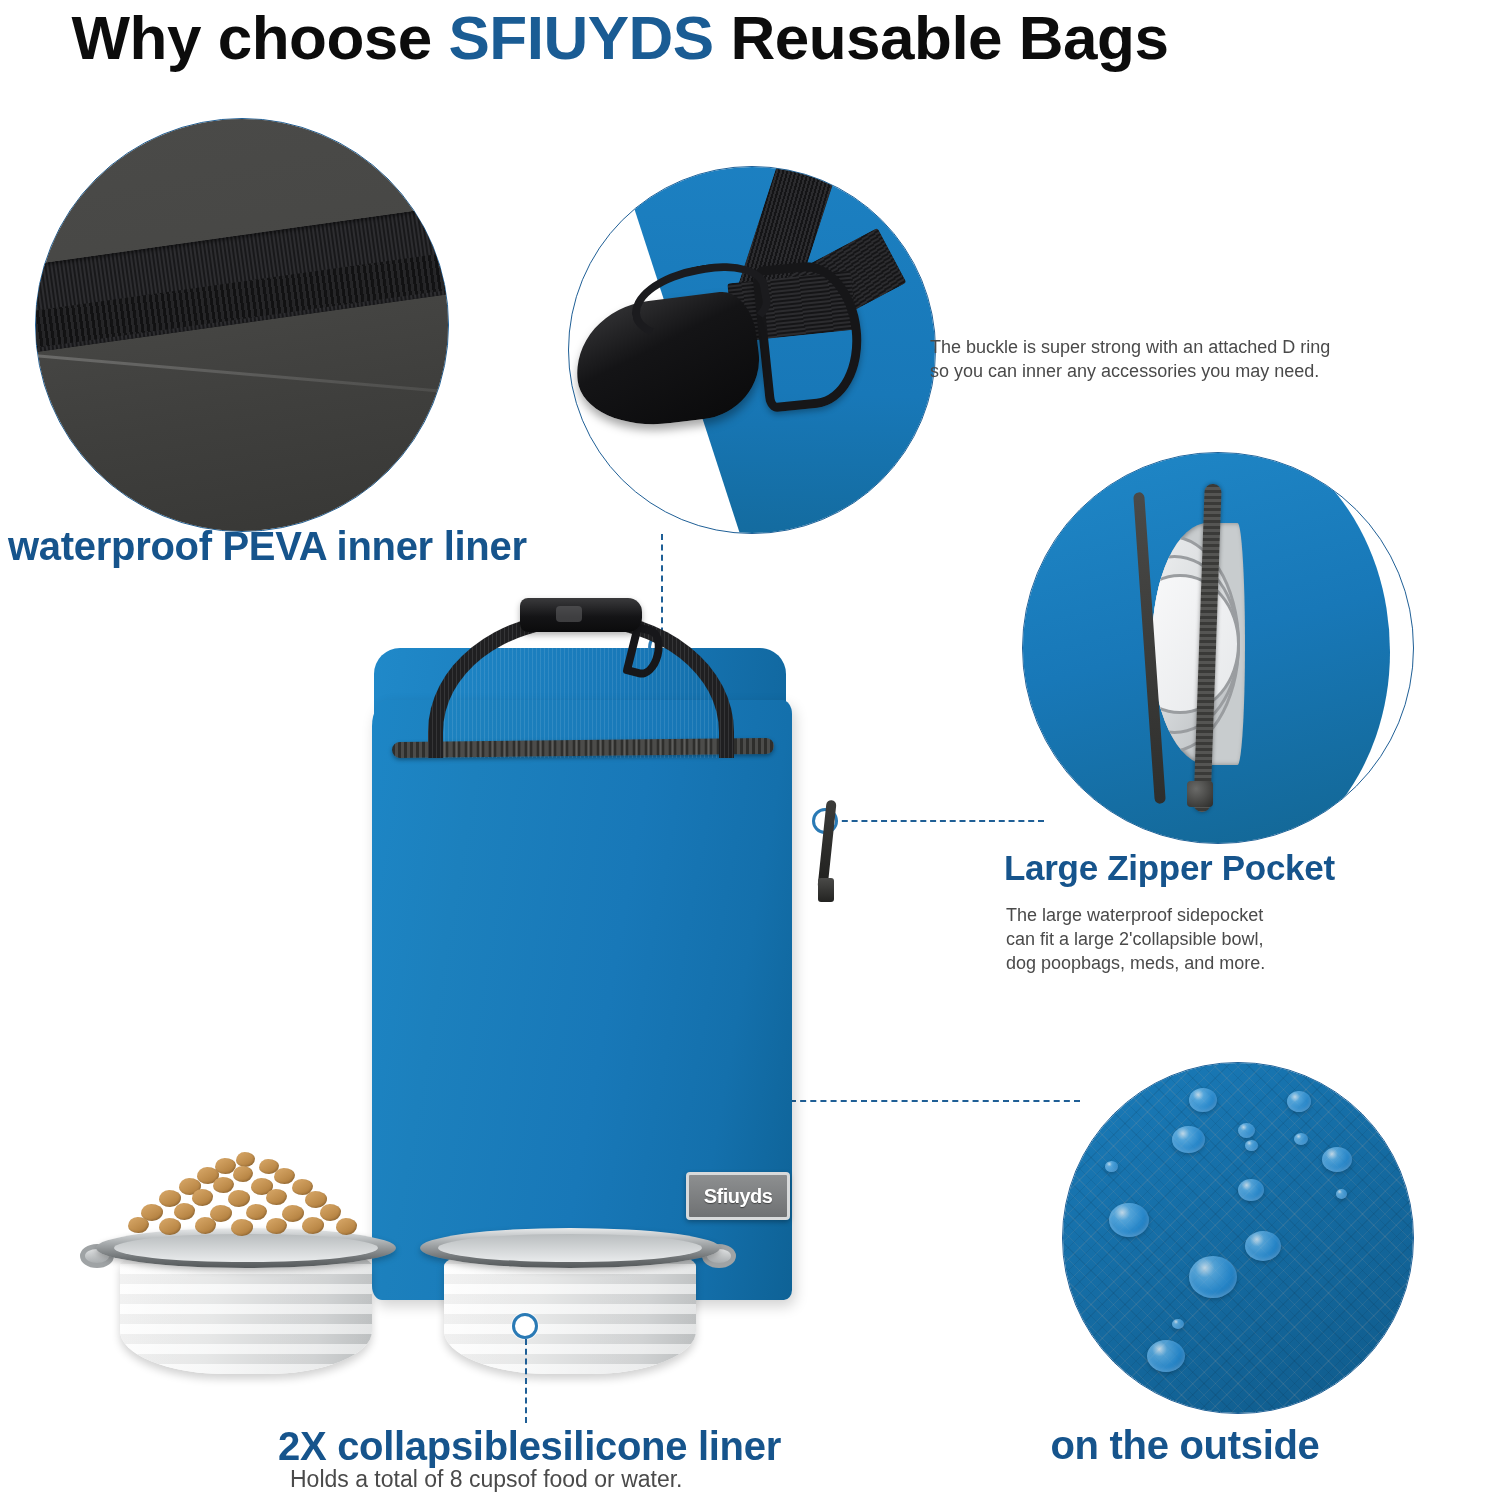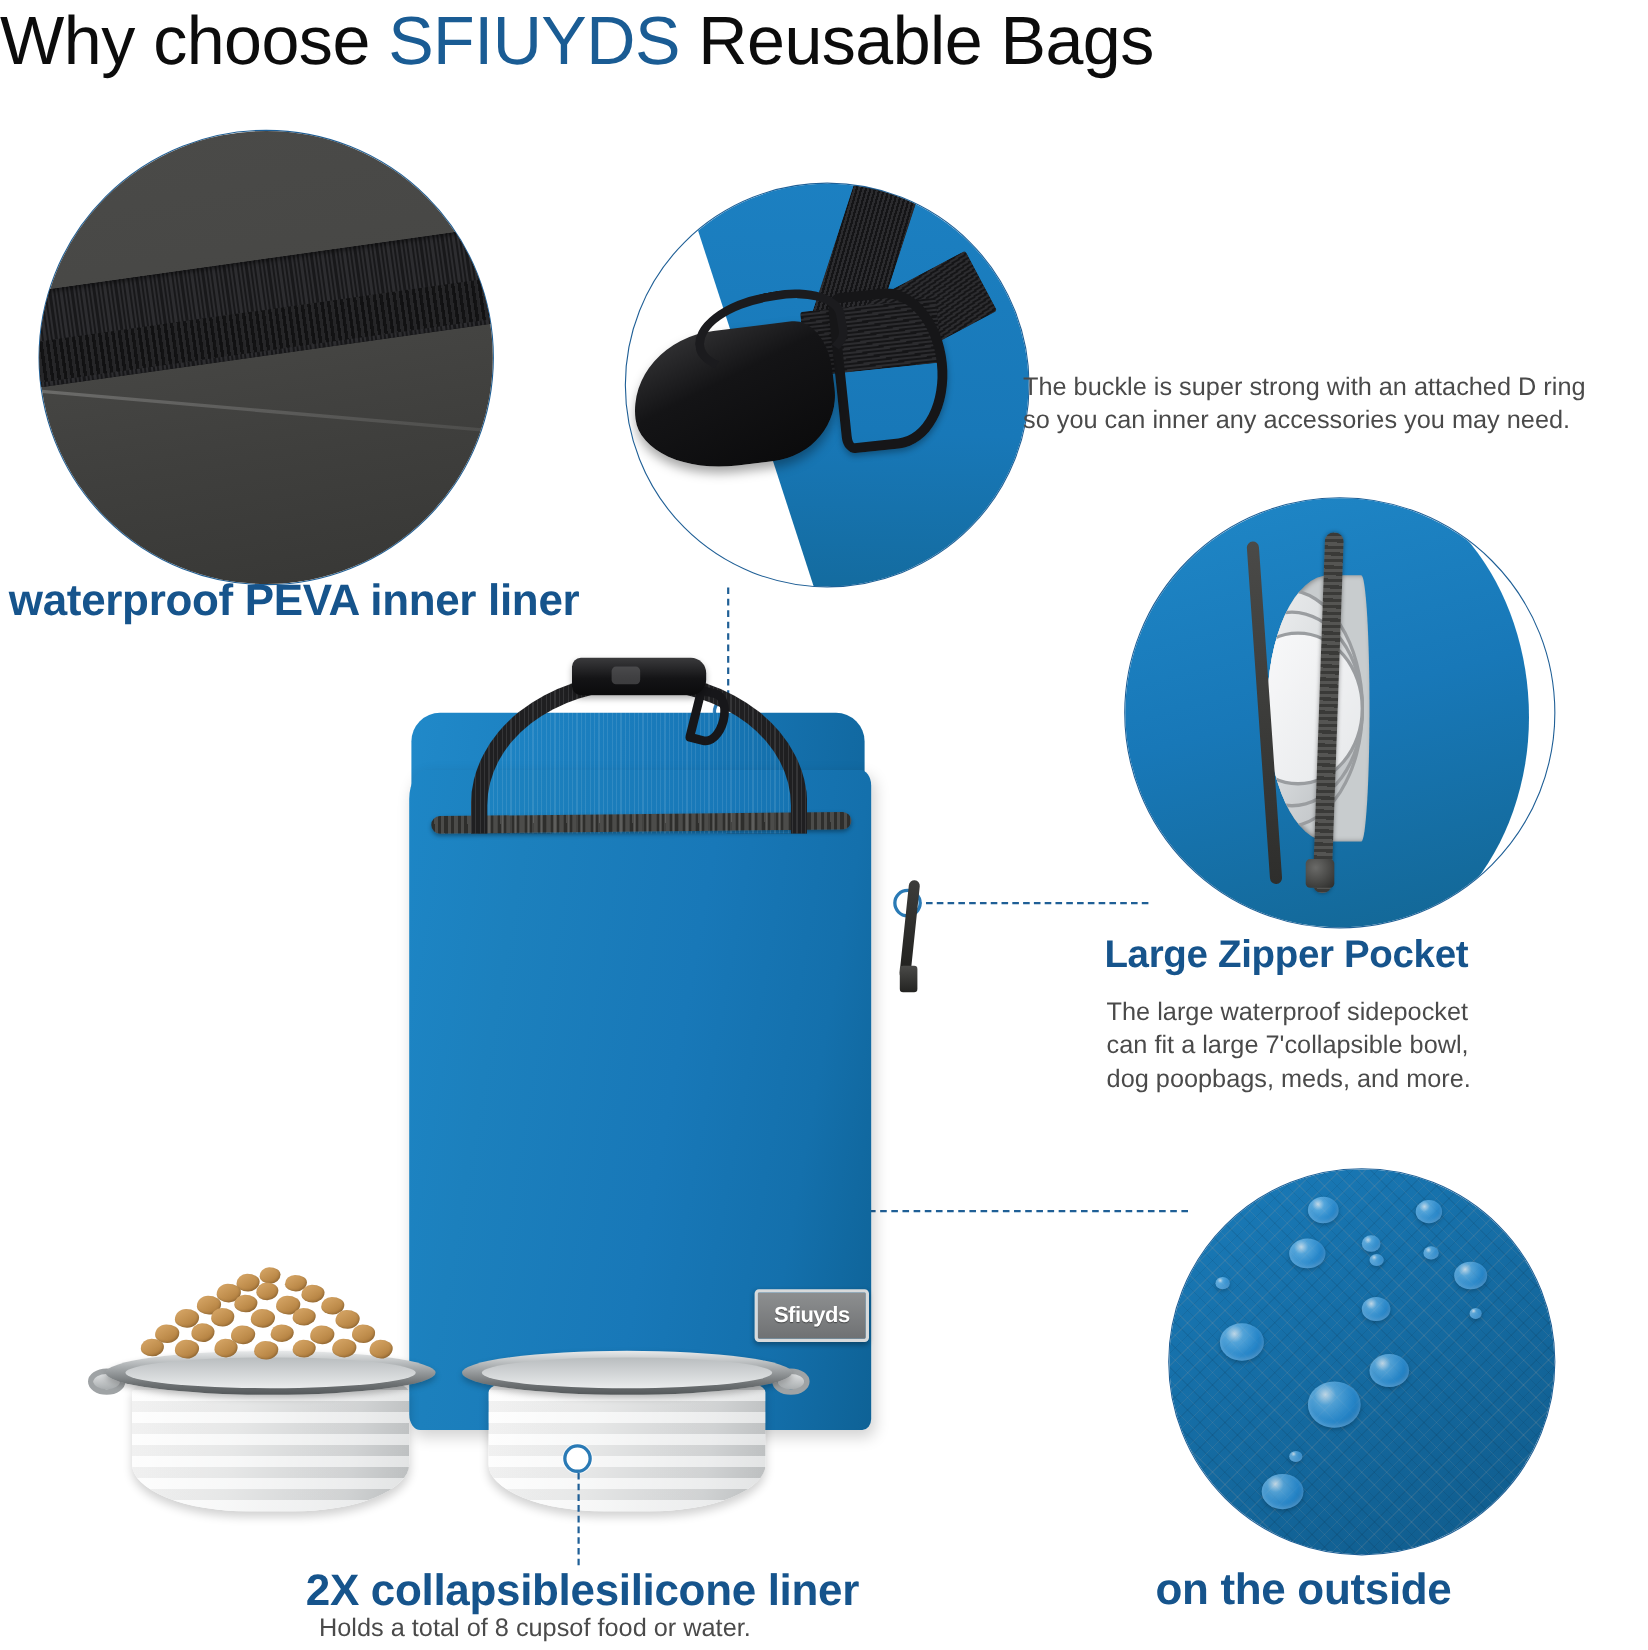--- a/index.html
+++ b/index.html
@@ -8,34 +8,34 @@
     width: 1498px; height: 1500px;
     background: #ffffff;
     font-family: "Liberation Sans", sans-serif;
     overflow: hidden;
   }
   #page { position: relative; width: 1498px; height: 1500px; background:#fff; }
 
   
   .title {
     position: absolute; left: 0; top: 2px; width: 1240px;
-    text-align: left;
-    font-size: 62px; font-weight: normal; letter-spacing: -0.5px;
+    text-align: center;
+    font-size: 62px; font-weight: bold; letter-spacing: -0.5px;
     color: #0c0c0c; white-space: nowrap;
     font-family: "Liberation Sans", sans-serif;
   }
   .title .brand { color: #1a5c94; }
 
   
   .feat-head {
     position: absolute; font-weight: bold; color: #16548c;
     font-size: 35px; letter-spacing: -0.3px; white-space: nowrap;
   }
   .feat-body {
-    position: absolute; color: #4a4a4a; font-size: 23px; line-height: 1.32;
+    position: absolute; color: #4a4a4a; font-size: 18px; line-height: 1.32;
     font-family: "Liberation Sans", sans-serif; font-weight: 400;
   }
   .caption-head {
     position: absolute; font-weight: bold; color: #16548c; font-size: 40px;
     letter-spacing: -0.3px;
   }
   .caption-sub {
     position: absolute; color: #4a4a4a; font-size: 23px;
   }
 
@@ -337,21 +337,21 @@
         <div class="zp-bowl zb3"></div>
       </div>
       <div class="zp-zipline-b"></div>
       <div class="zp-zipline"></div>
       <div class="zp-pull"></div>
     </div>
   </div>
   <div class="feat-head" style="left:1004px; top:848px;">Large Zipper Pocket</div>
   <div class="feat-body" style="left:1006px; top:904px; width:420px;">
     <div>The large waterproof sidepocket</div>
-    <div>can fit a large 7'collapsible bowl,</div>
+    <div>can fit a large 2'collapsible bowl,</div>
     <div>dog poopbags, meds, and more.</div>
   </div>
 
   <div class="dash-h" style="left:832px; top:820px; width:212px;"></div>
   <div class="dot-ring" style="left:812px; top:808px;"></div>
 
   <div class="circ" id="circle-rip" style="left:1062px; top:1062px; width:352px; height:352px;">
     <div class="circ-inner">
       <div class="rp-fab"></div>
       <div class="drop" style="left:36%; top:7%;  width:28px; height:24px;"></div>

